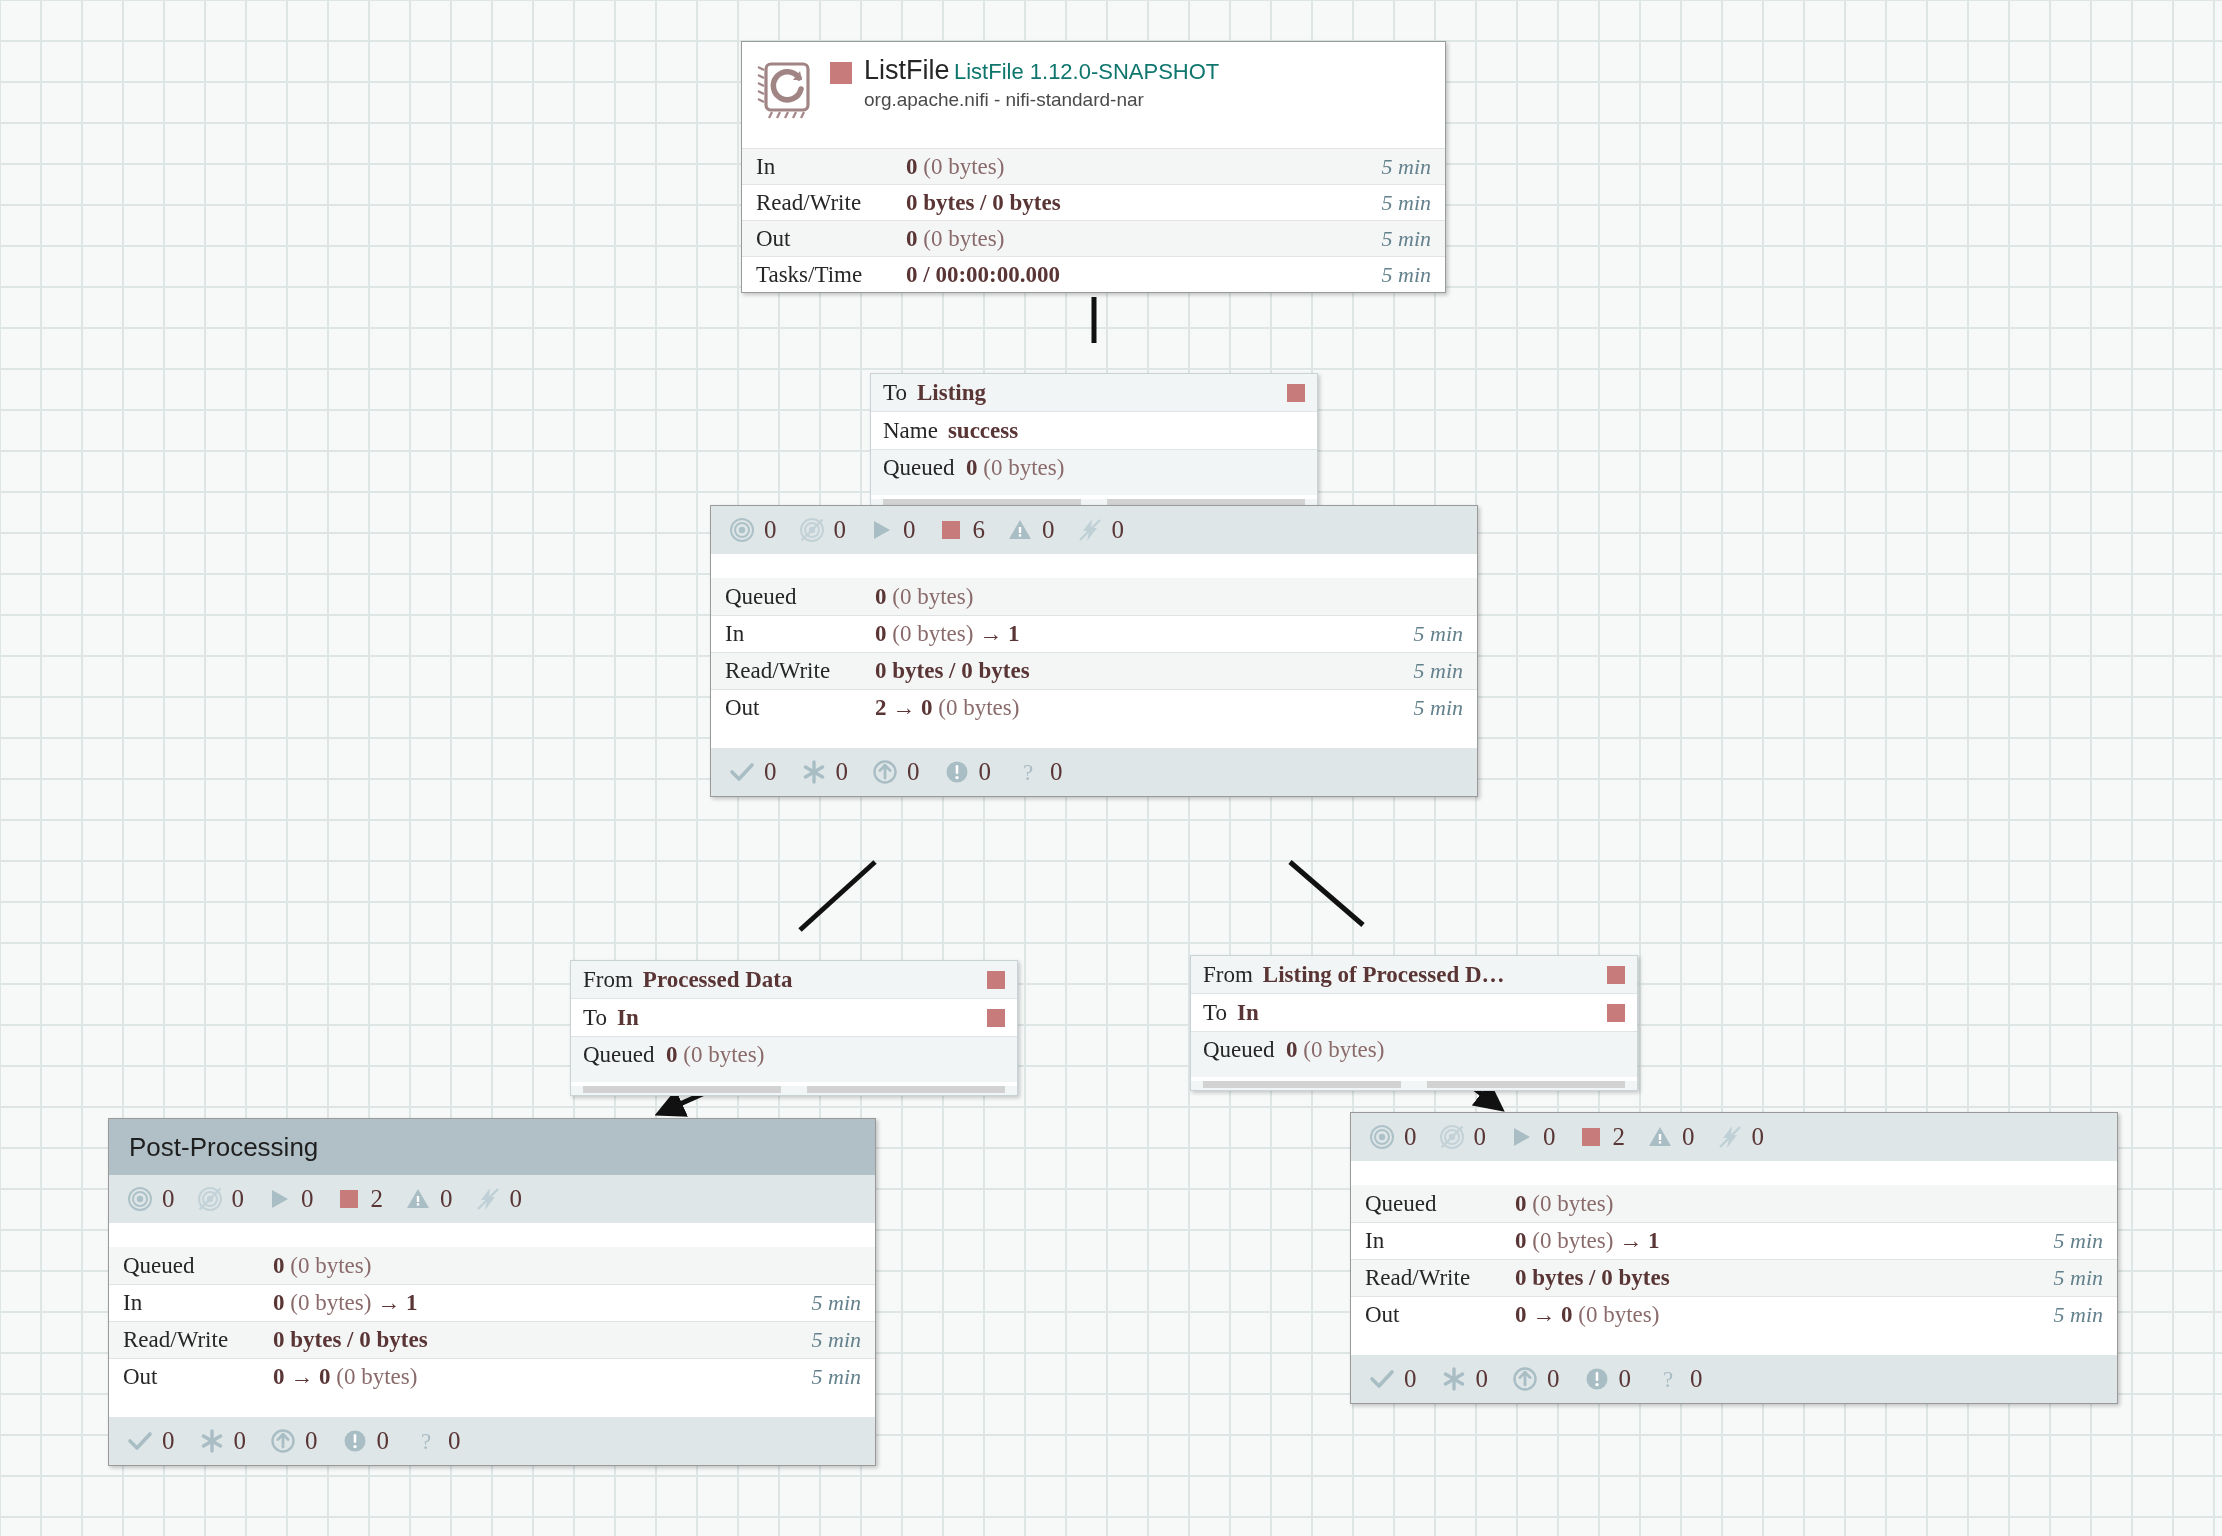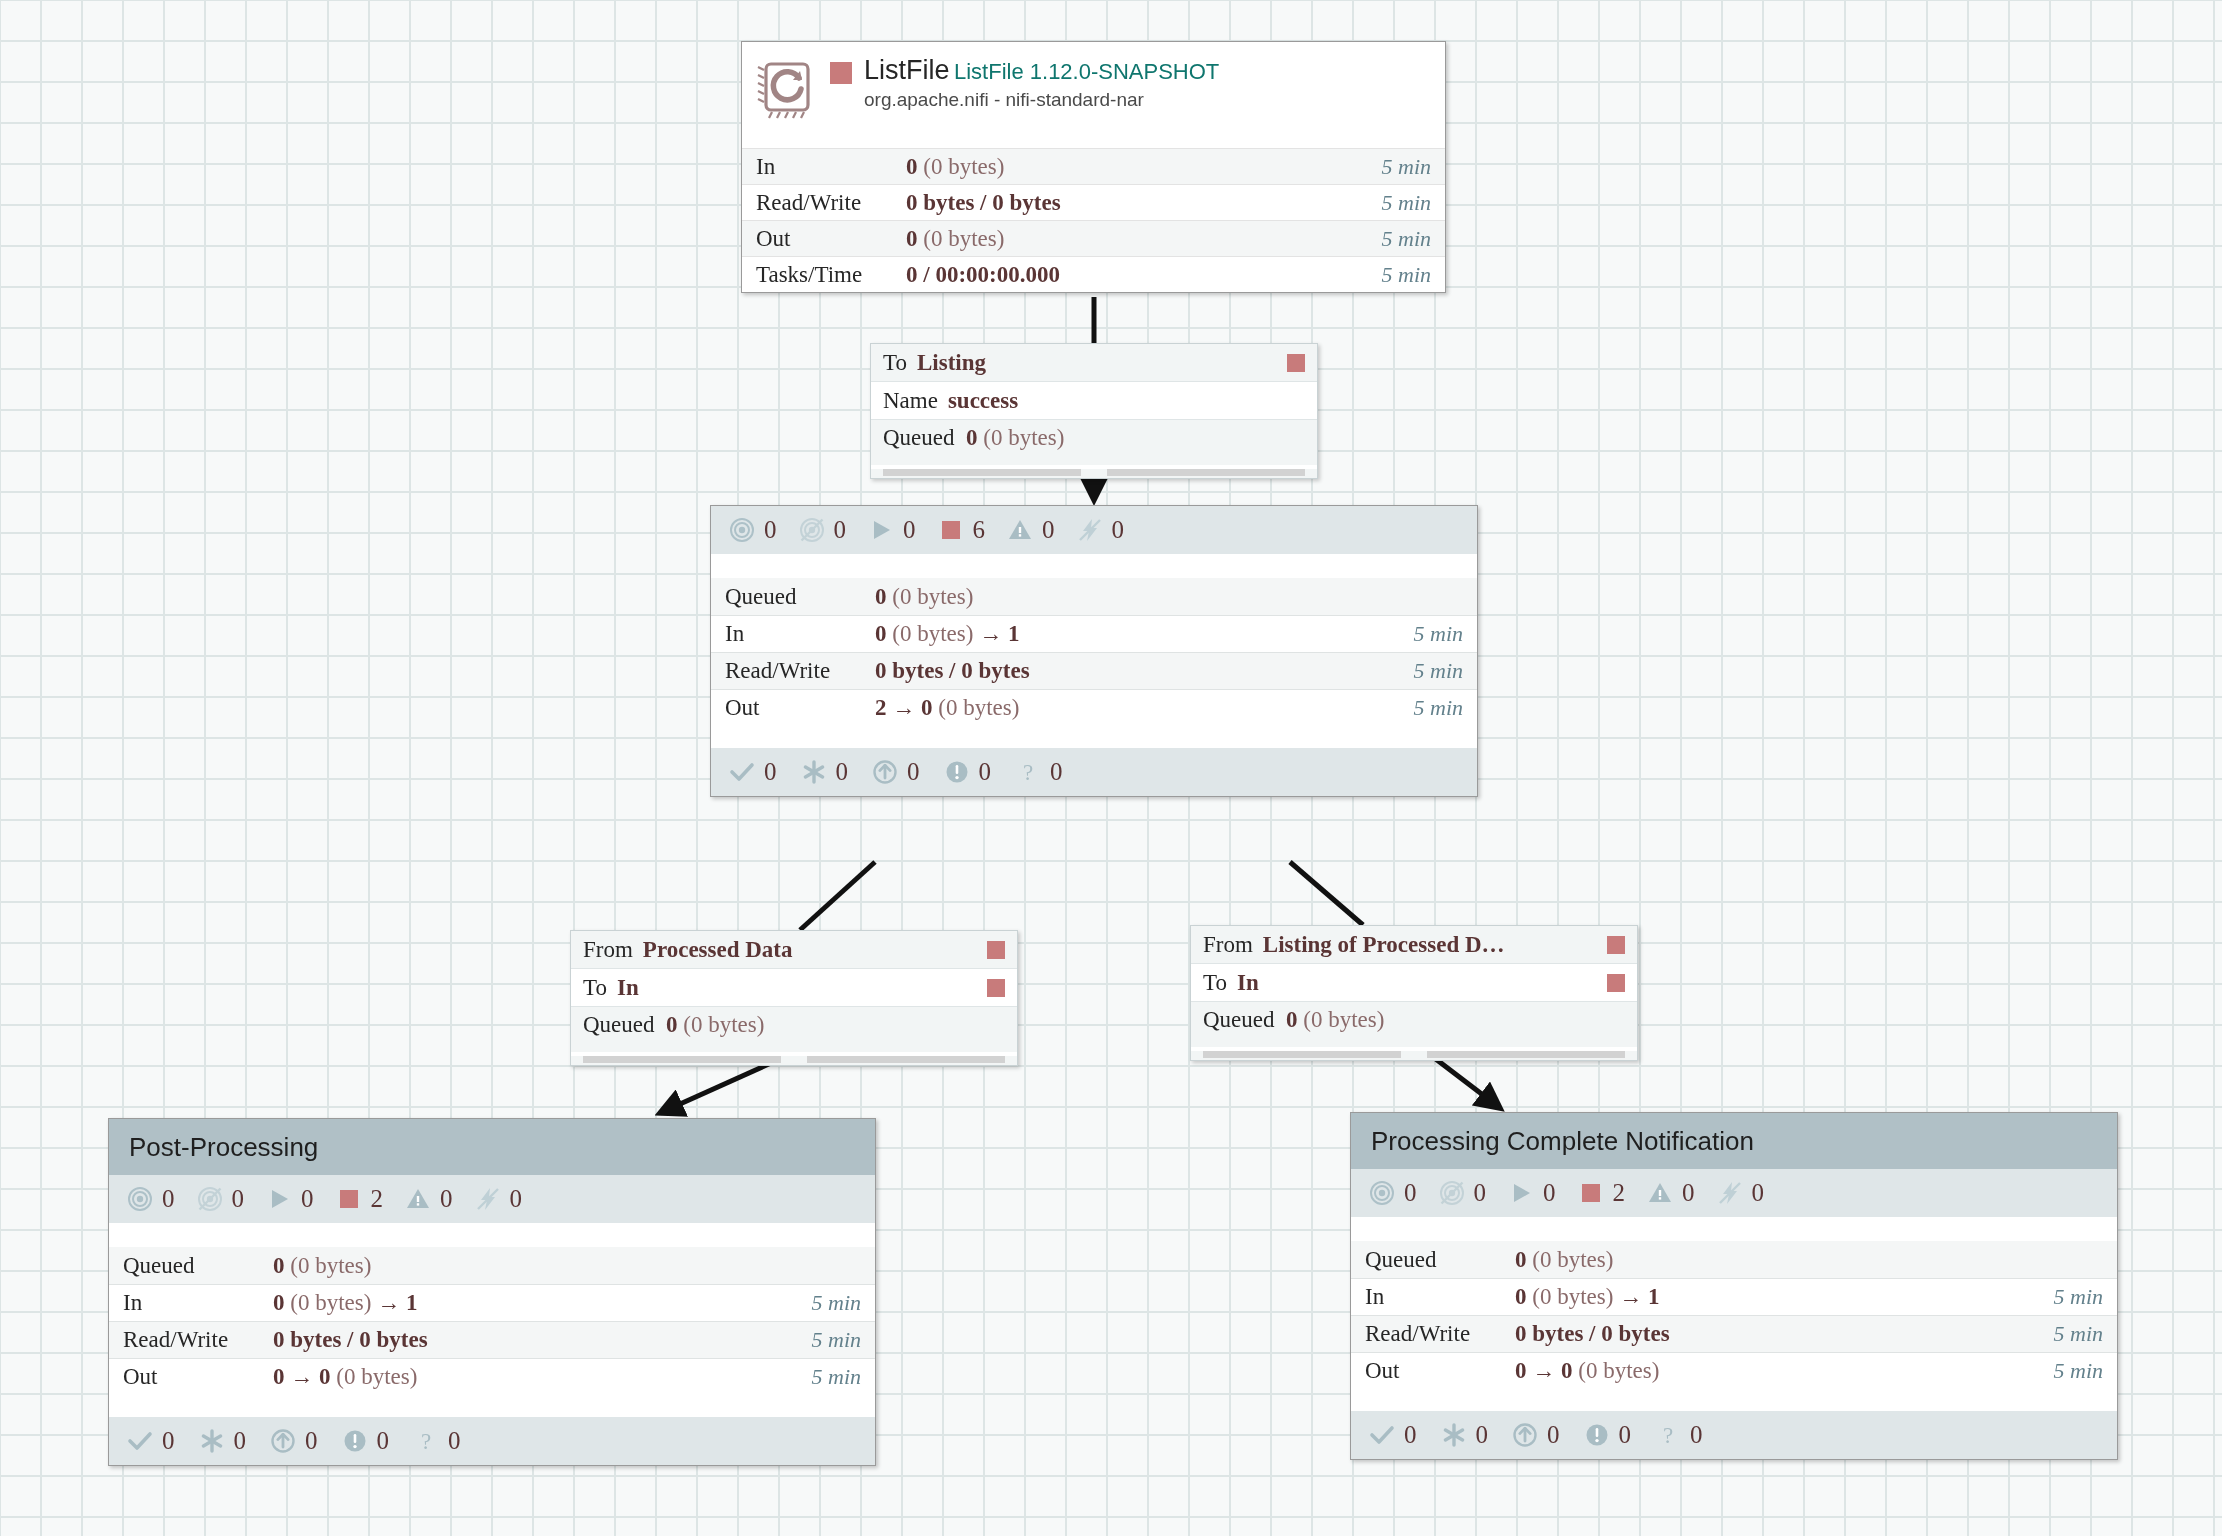--- a/index.html
+++ b/index.html
@@ -112,20 +112,21 @@
   }
   .pg-version .cnt { margin-right: 24px; }
 
   
   .conn {
     position: absolute;
     background: #ffffff;
     border: 1px solid #c9d2d4;
     box-shadow: 2px 2px 4px rgba(0,0,0,.20);
     font-family: "Liberation Serif", serif;
+    margin-top: 30px;
   }
   .conn-row {
     display: flex; align-items: center;
     height: 38px;
     padding: 0 12px;
     font-size: 23px;
     color: #262626;
     border-bottom: 1px solid #dfe5e6;
   }
   .conn-row.shade { background: #f2f5f5; }
@@ -548,21 +549,20 @@
             <svg viewBox="0 0 26 26" class="ic">
               <text x="13" y="21" text-anchor="middle" font-size="23" font-family="Liberation Serif, serif" fill="#a9bdc4">?</text>
             </svg>
           </span>
           <span class="num">0</span>
         </span>
       </div>
     </div>
 
   <div class="pgroup" style="left:1350px; top:1112px; width:768px;">
-      <div class="pg-banner">Processing Complete Notification</div>
       <div class="pg-counts">
         <span class="cnt">
           <span>
             <svg viewBox="0 0 26 26" class="ic">
               <circle cx="13" cy="13" r="11" fill="none" stroke="#adc1c8" stroke-width="2"></circle>
               <circle cx="13" cy="13" r="7" fill="none" stroke="#adc1c8" stroke-width="2"></circle>
               <circle cx="13" cy="13" r="3.2" fill="#adc1c8"></circle>
             </svg>
           </span>
           <span class="num">0</span>

